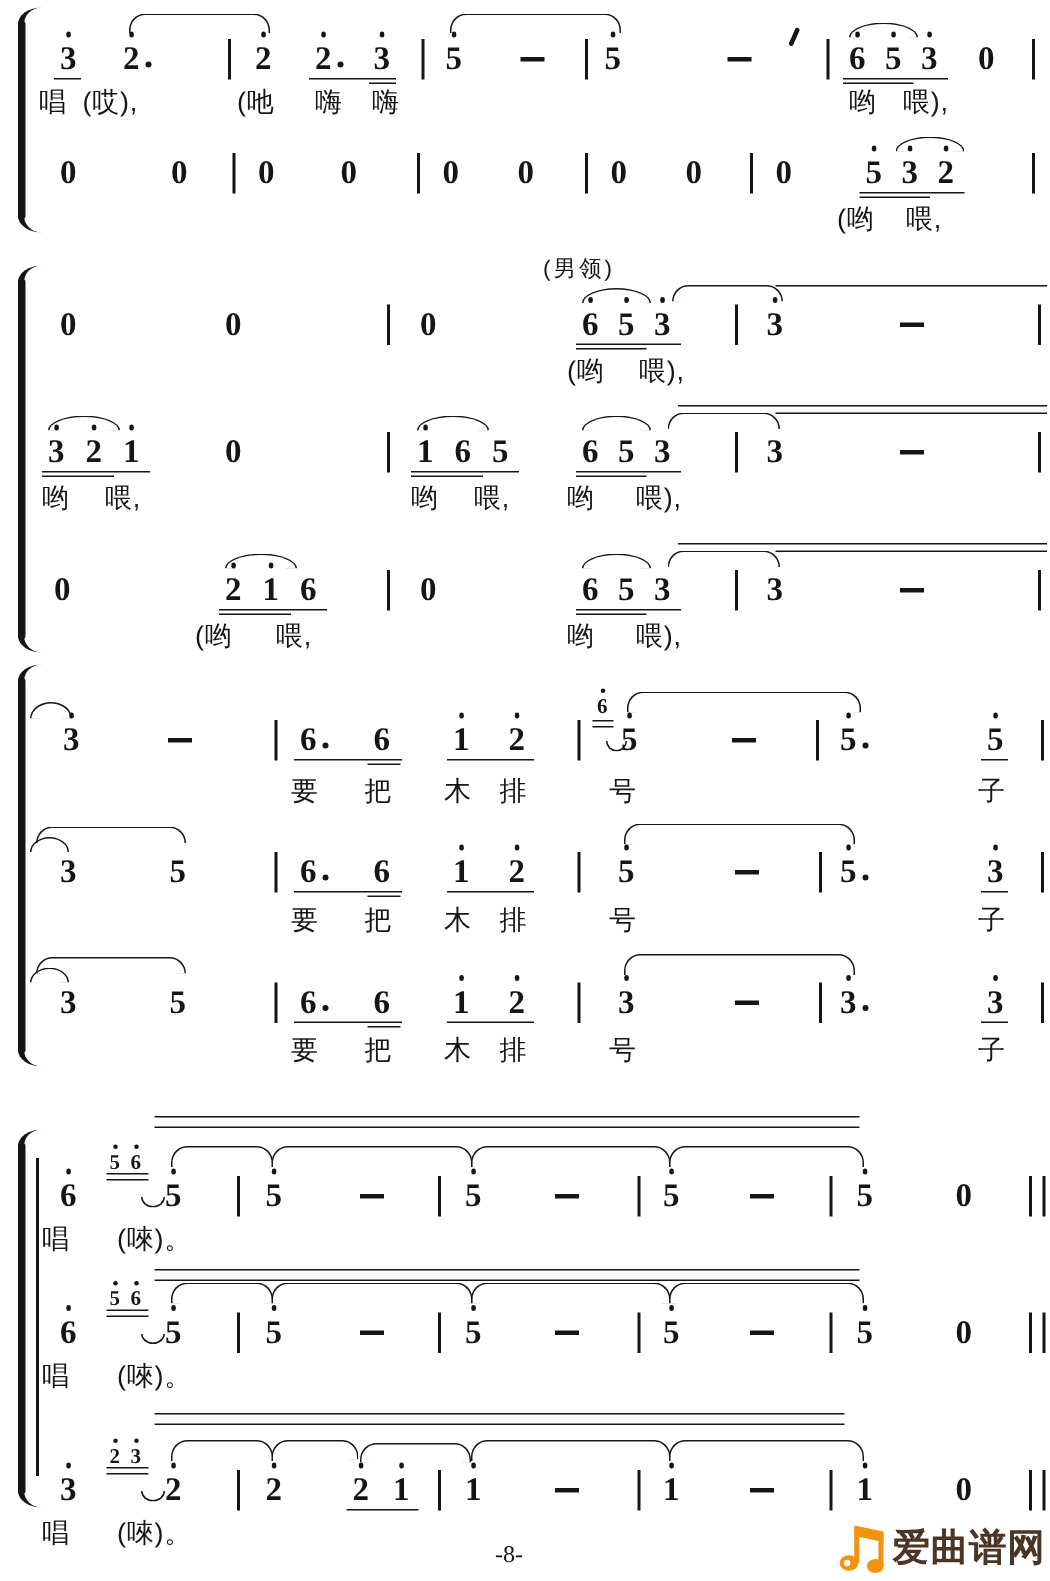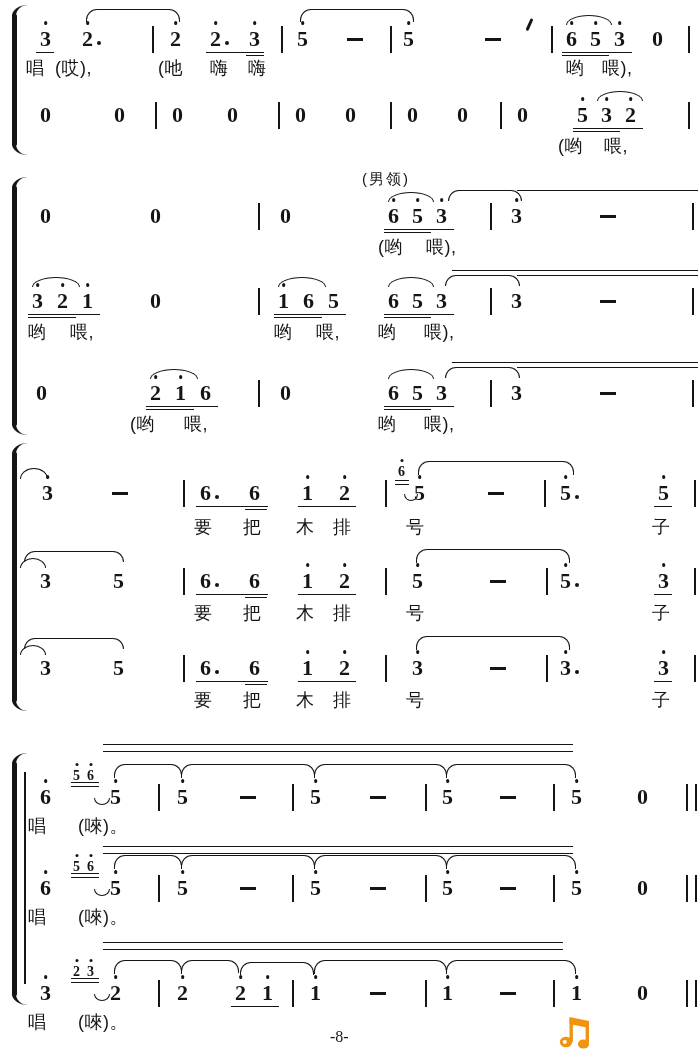--- a/index.html
+++ b/index.html
@@ -44,20 +44,21 @@
     <svg width="34" height="38" viewBox="0 0 34 38" style="color: rgb(240, 147, 15);">
       <g fill="currentColor">
         <path d="M11.5 5 L31 9 L31 16 L11.5 12 Z"></path>
         <rect x="11.5" y="7" width="3.4" height="23"></rect>
         <rect x="27.6" y="10" width="3.4" height="22"></rect>
         <ellipse cx="8" cy="30" rx="6.2" ry="5.2"></ellipse>
         <ellipse cx="25.5" cy="32" rx="5.6" ry="4.6"></ellipse>
       </g>
       <circle cx="6.8" cy="30" r="2.1" fill="#ffffff"></circle>
     </svg>
+    <span class="wmtext" style="color: rgb(74, 53, 38);">爱曲谱网</span>
   </div>
 <div class="bracket" style="left: 12px; top: 14px; height: 132px;"></div>
     <div class="note" style="left: 40px; top: 28px;">
       <div class="odot"></div>
       <div class="digit">3</div>
     </div>
     <div class="note" style="left: 82px; top: 28px;">
       <div class="odot"></div>
       <div class="digit">2</div>
       <div class="augdot"></div>

